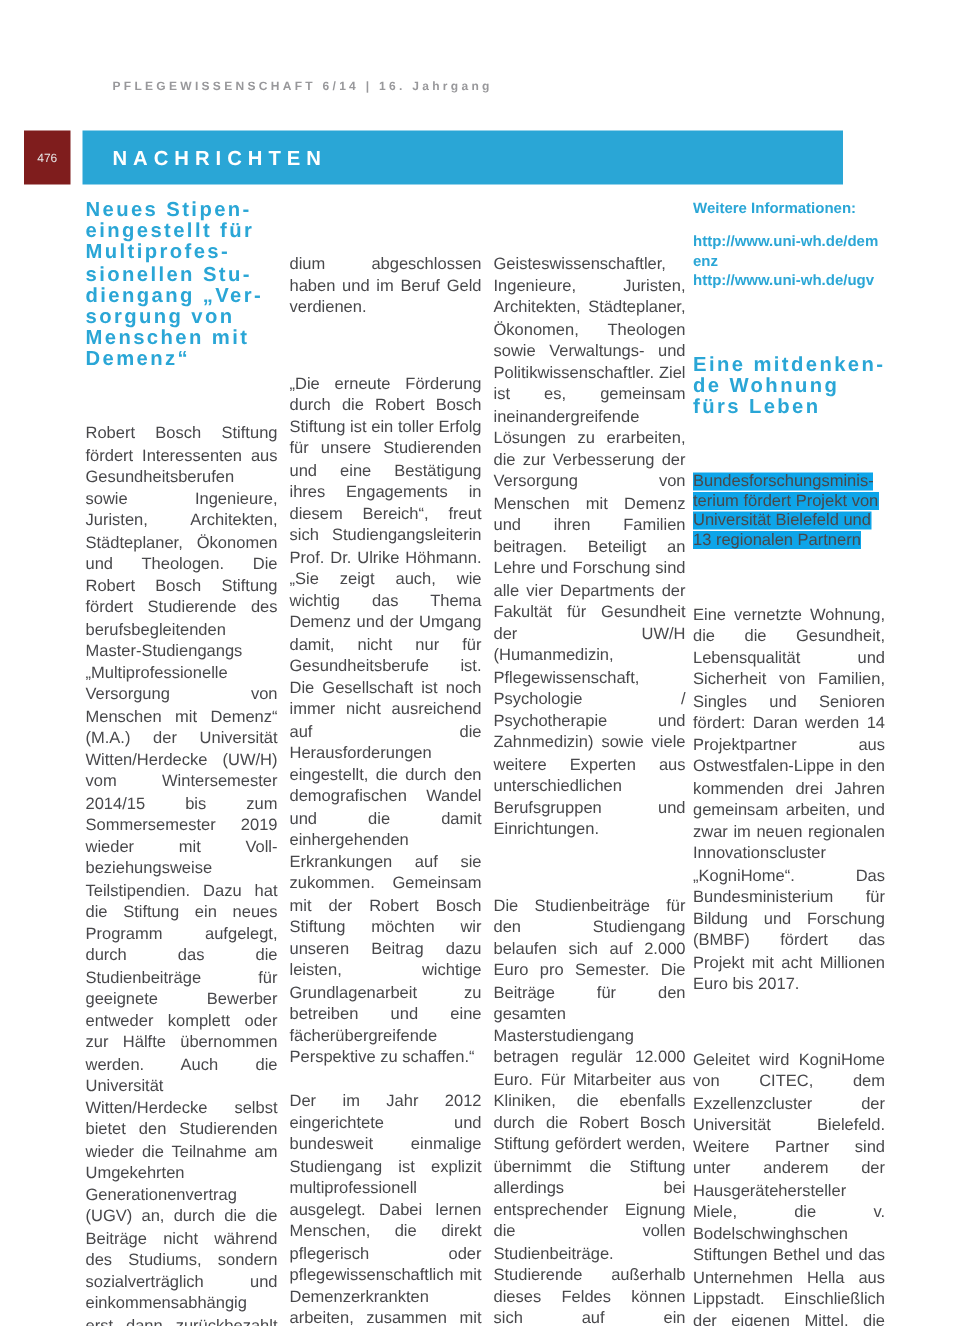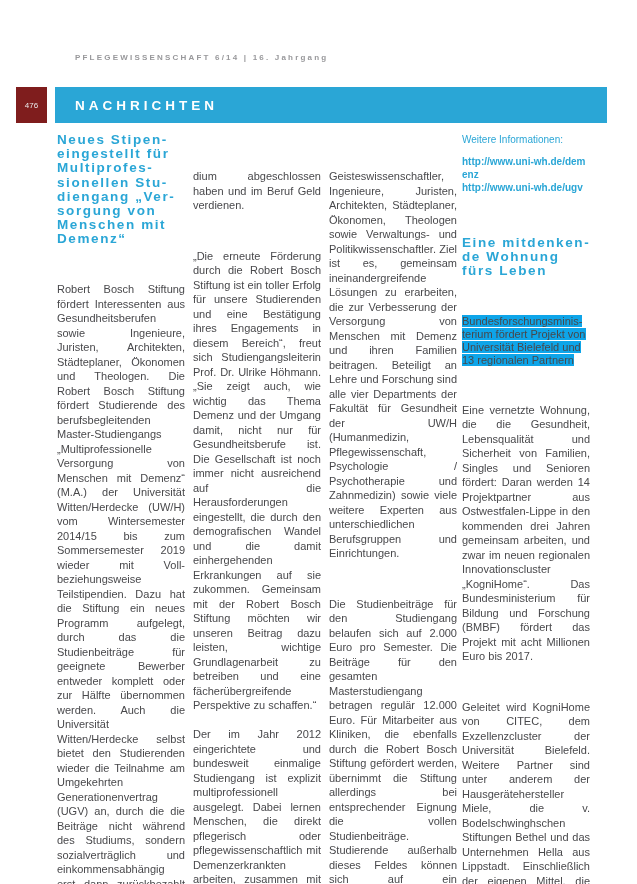--- a/index.html
+++ b/index.html
@@ -19,21 +19,21 @@
   }
   .page-tab {
     position:absolute; left:16px; top:87px;
     width:31px; height:36px;
     background:#7f1d1d;
     color:#e8e8e8; font-size:8px;
     display:flex; align-items:center; justify-content:center;
   }
   .banner {
     position:absolute; left:55px; top:87px;
-    width:552px; height:36px;
+    width:507px; height:36px;
     background:#2aa6d6;
     display:flex; align-items:center;
     padding-left:20px;
   }
   .banner-title {
     color:#ffffff; font-weight:bold;
     font-size:13.5px; letter-spacing:4px;
     white-space:nowrap;
   }
   .col {
@@ -55,21 +55,21 @@
     color:#2aa6d6; font-weight:bold;
     font-size:13.5px; line-height:1.05;
     letter-spacing:1.6px;
     text-align:left;
     margin-bottom:9px;
     overflow-wrap:break-word;
   }
   .para { margin:0; }
   .para + .para.gap-before { margin-top:14.5px; }
   .info-label {
-    color:#2aa6d6; font-weight:normal;
+    color:#2aa6d6; font-weight:bold;
     font-size:10px; line-height:13px;
     text-align:left; margin-bottom:9px;
   }
   .link {
     display:block;
     color:#2aa6d6; font-weight:bold;
     font-size:10px; line-height:13px;
     text-align:left;
     text-decoration:none;
     word-break:break-all;

